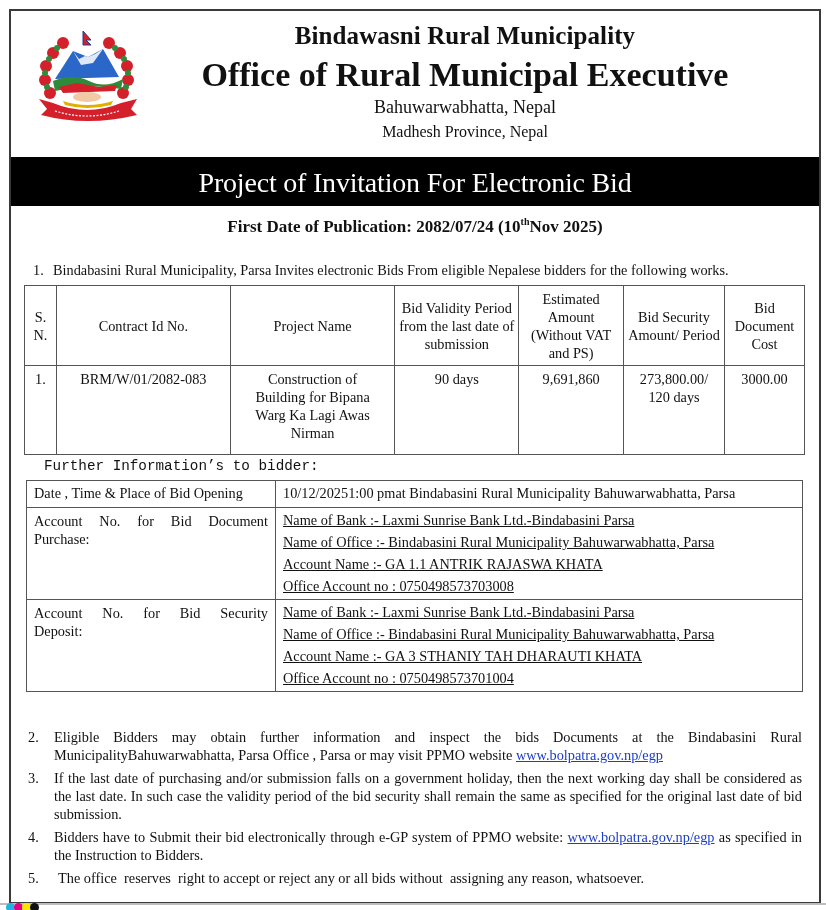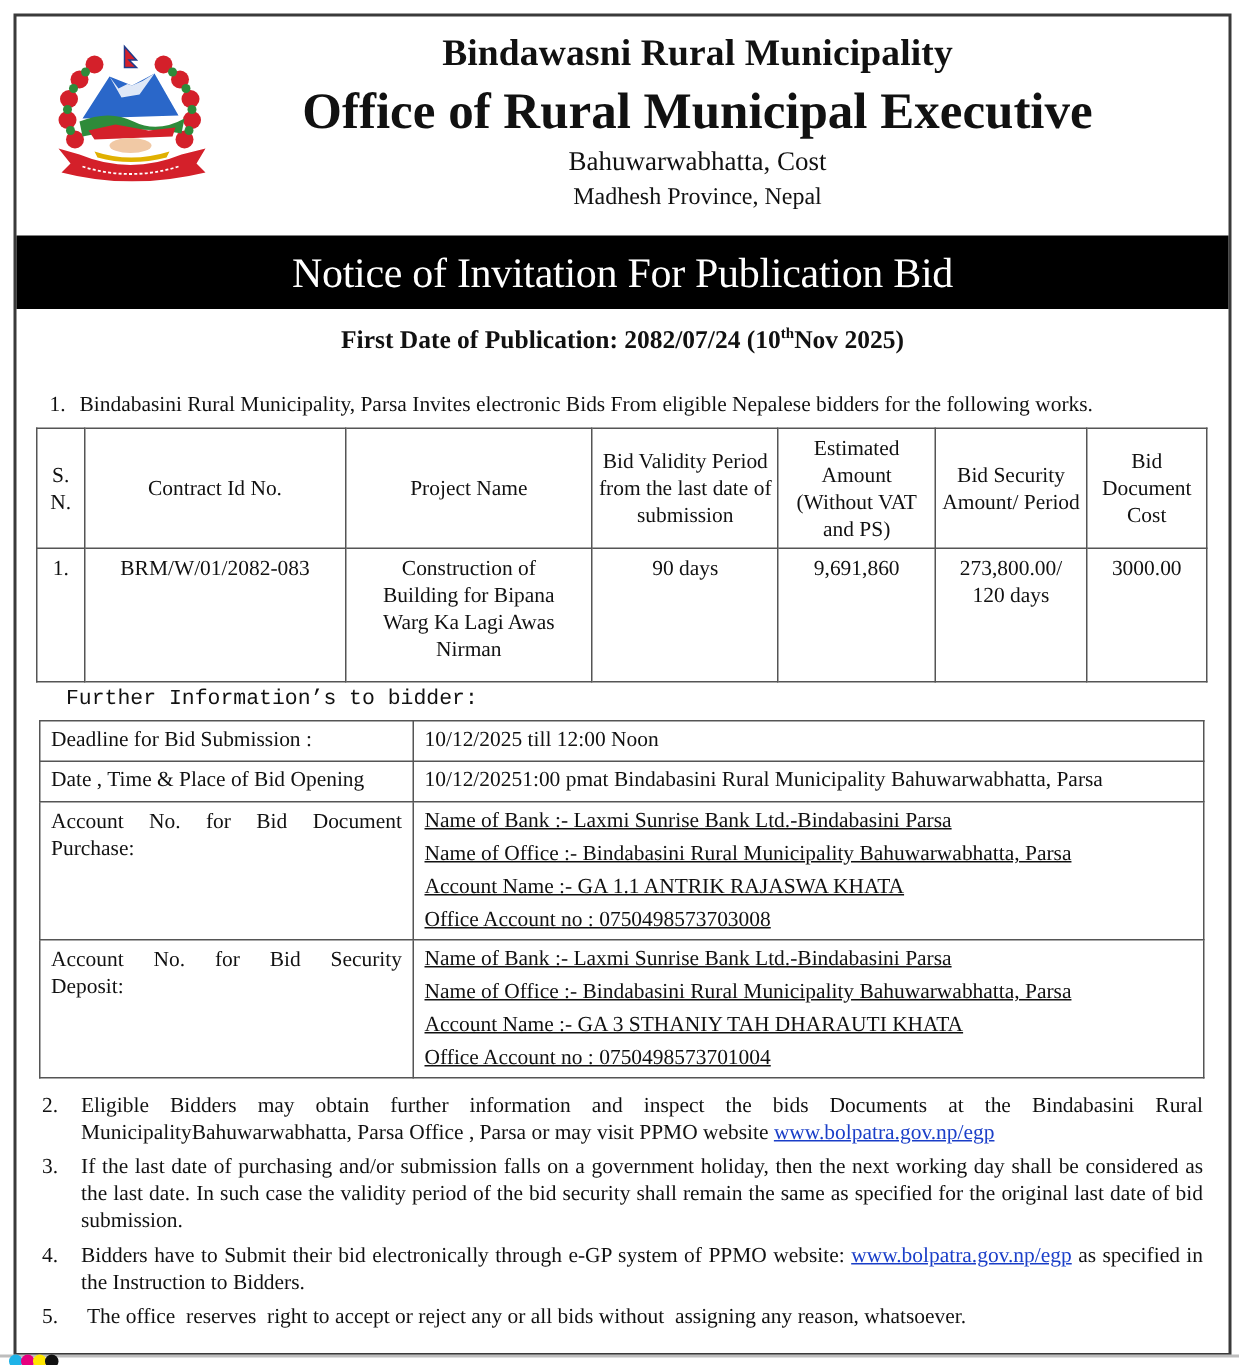--- a/index.html
+++ b/index.html
@@ -102,24 +102,24 @@
 
     <path d="M30 72 Q54 80 80 72 L78 76 Q54 82 32 76 Z" fill="#e0b000"></path>
 
     <path d="M6 70 L20 74 Q54 88 88 74 L104 70 L98 80 L104 86 Q54 98 8 86 L14 80 Z" fill="#d4202a"></path>
     <path d="M22 82 Q54 92 86 82" stroke="#ffffff" stroke-width="1.2" fill="none" stroke-dasharray="2 1.5"></path>
   </svg>
 </div>
 
 <div class="hdr-line1">Bindawasni Rural Municipality</div>
 <div class="hdr-line2">Office of Rural Municipal Executive</div>
-<div class="hdr-line3">Bahuwarwabhatta, Cost</div>
+<div class="hdr-line3">Bahuwarwabhatta, Nepal</div>
 <div class="hdr-line4">Madhesh Province, Nepal</div>
 
-<div class="banner" style="background: rgb(0, 0, 0); color: rgb(255, 255, 255);">Notice of Invitation For Publication Bid</div>
+<div class="banner" style="background: rgb(0, 0, 0); color: rgb(255, 255, 255);">Project of Invitation For Electronic Bid</div>
 
 <div class="pubdate"><span>First Date of Publication: 2082/07/24 (10</span><sup>th</sup><span>Nov 2025)</span></div>
 
 <div class="intro">
   <span class="num">1.</span><span>Bindabasini Rural Municipality, Parsa Invites electronic Bids From eligible Nepalese bidders for the following works.</span>
 </div>
 
 <table class="t1">
   <colgroup>
     <col style="width:32px">
@@ -149,24 +149,20 @@
     <td style="padding:4px 10px 0;">273,800.00/ 120 days</td>
     <td>3000.00</td>
   </tr>
 </tbody>
   </table>
 
 <div class="further">Further Information’s to bidder:</div>
 
 <table class="t2">
   <tbody>
-      <tr class="row-short">
-    <td class="lbl">Deadline for Bid Submission :</td>
-    <td class="val">10/12/2025 till 12:00 Noon</td>
-  </tr>
   <tr class="row-short">
     <td class="lbl">Date , Time &amp; Place of Bid Opening</td>
     <td class="val">10/12/20251:00 pmat Bindabasini Rural Municipality Bahuwarwabhatta, Parsa</td>
   </tr>
   <tr class="row-acc">
     <td class="lbl">
       <span class="l1" style="display:block;text-align:justify;text-align-last:justify;">Account No. for Bid Document</span>
       <span class="l2">Purchase:</span>
     </td>
     <td class="val">

